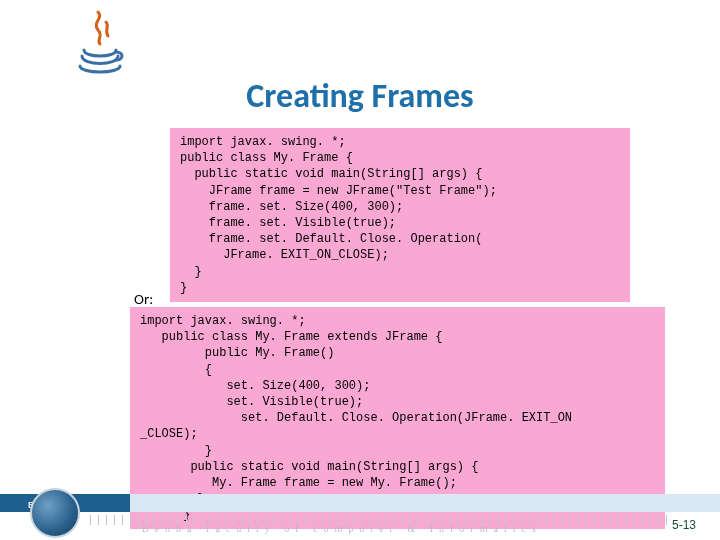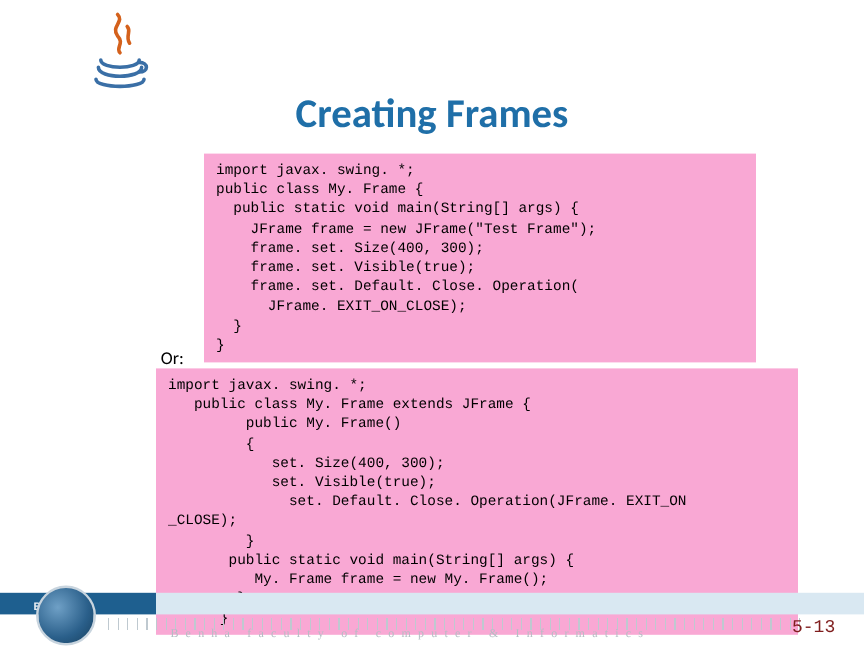--- a/index.html
+++ b/index.html
@@ -112,23 +112,23 @@
     font-size: 10px;
     letter-spacing: 6px;
     color: #b5bdc4;
     font-family: Liberation Serif, serif;
     margin-left: 44px;
   }
   .page-num {
     position: absolute;
     bottom: 8px;
     right: 24px;
-    font-size: 15px;
-    color: #7f1d1d;
-    font-family: Liberation Mono, monospace;
+    font-size: 12px;
+    color: #14532d;
+    font-family: Liberation Sans, sans-serif;
   }
   
   .cup-steam { fill: none; stroke: #d4611c; stroke-width: 3; stroke-linecap: round; }
   .cup-body { fill: none; stroke: #3a6fa6; stroke-width: 3; stroke-linecap: round; }
 </style>
 </head>
 <body>
 
 <div class="slide">
 

